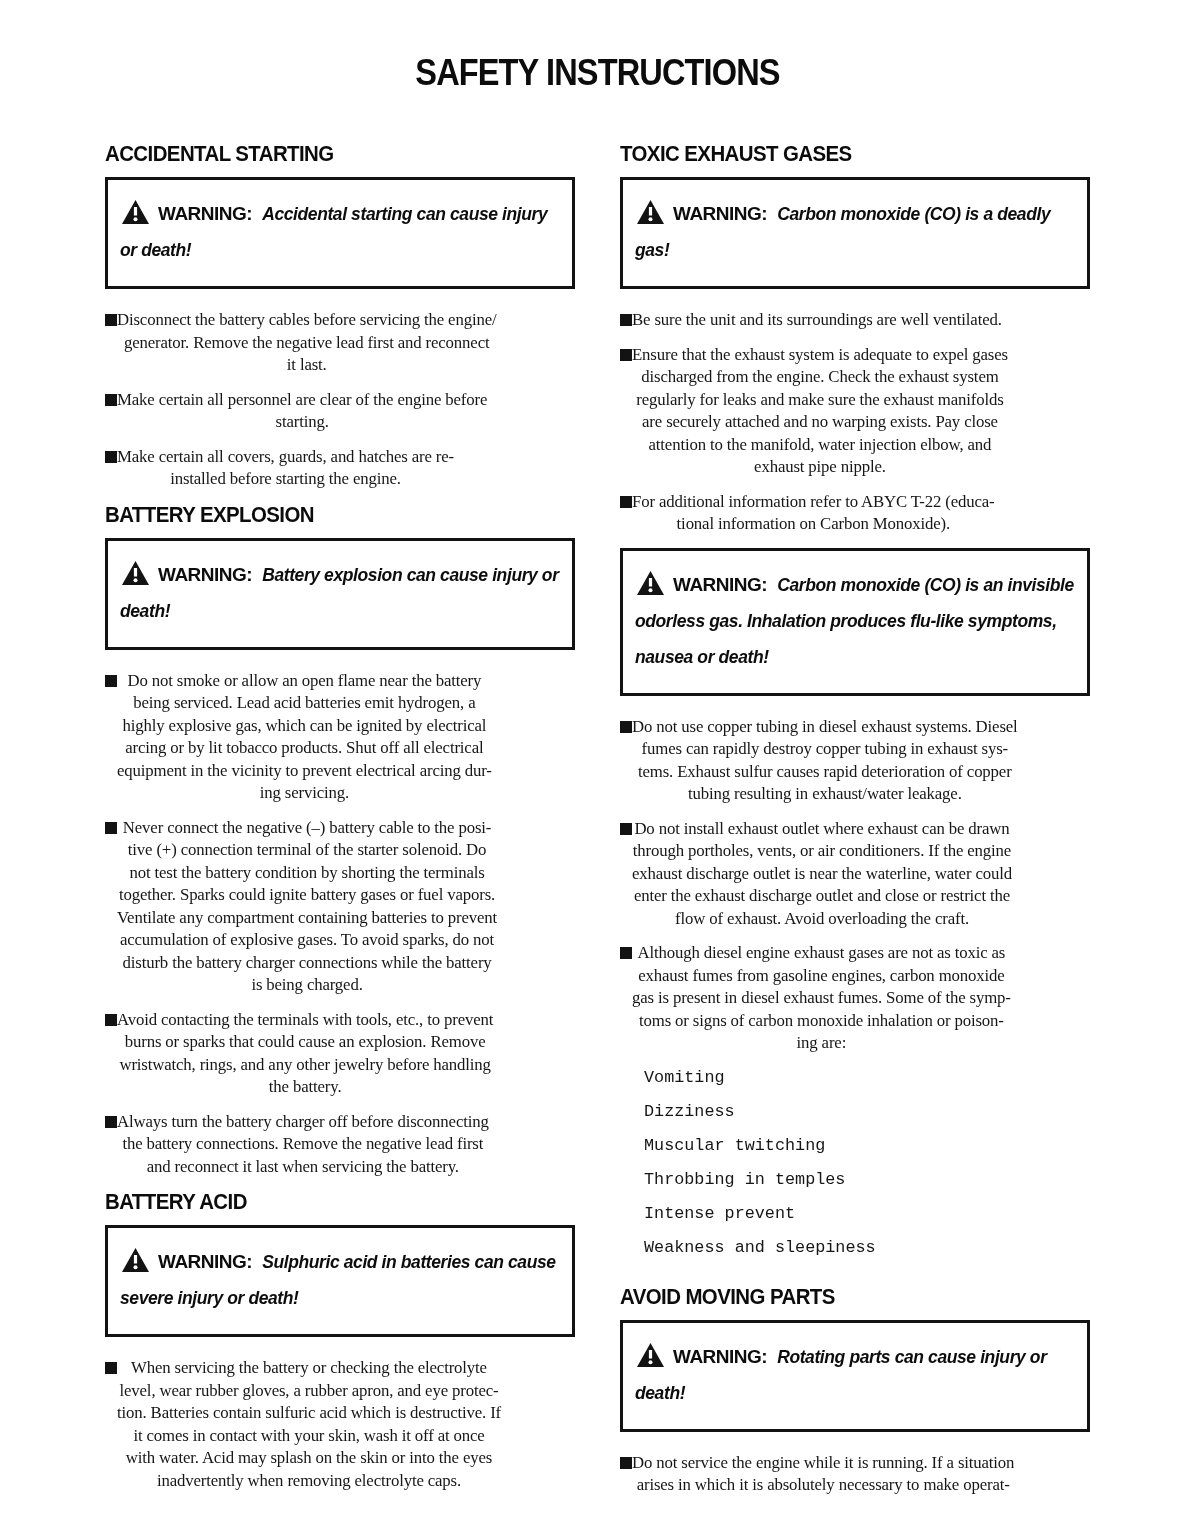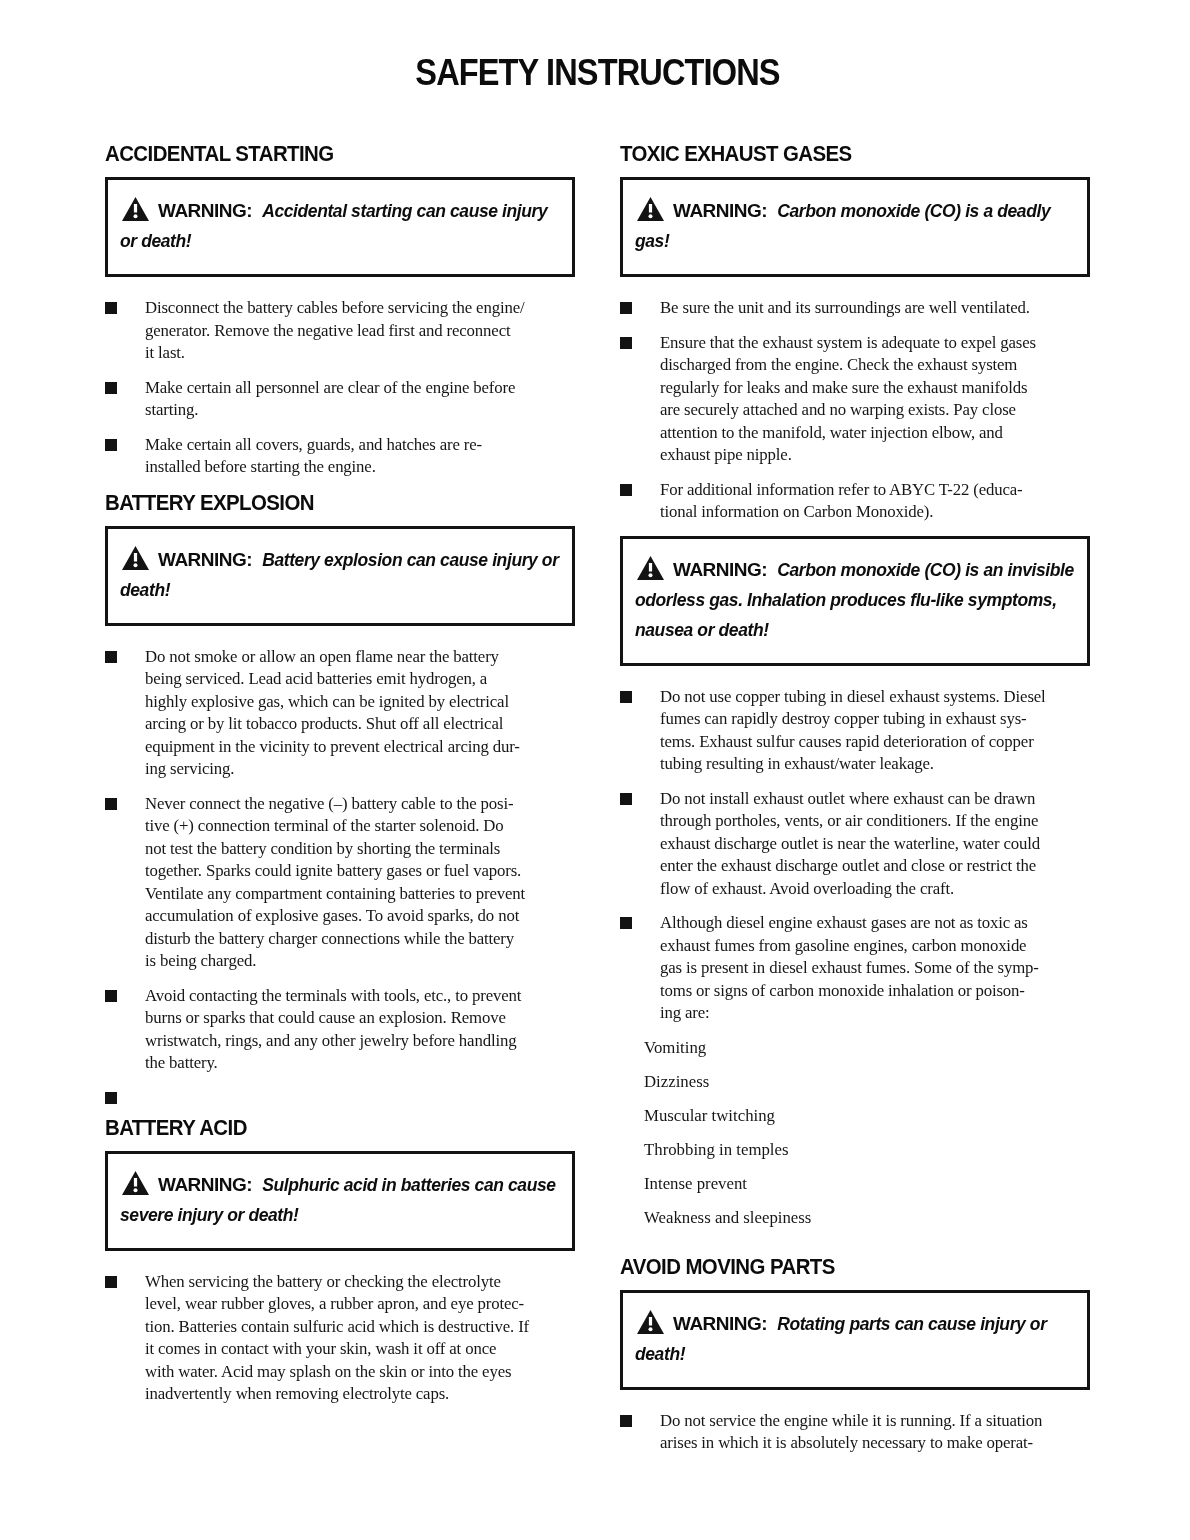--- a/index.html
+++ b/index.html
@@ -20,34 +20,34 @@
     font-family:"Liberation Sans","DejaVu Sans",sans-serif;
     font-weight:bold;font-size:21.5px;letter-spacing:-0.6px;
     margin:4px 0 10px 0;color:#0c0c0c;transform:scaleX(.95);transform-origin:left;
   }
   .warnbox{
     border:3px solid #131313;padding:16px 10px 18px 12px;margin:8px 0 20px 0;
     background:#fff;
   }
   .warnp{
     margin:0;font-family:"Liberation Sans","DejaVu Sans",sans-serif;
-    font-weight:bold;font-size:17.5px;line-height:30px;letter-spacing:-0.4px;color:#0d0d0d;
+    font-weight:bold;font-size:17.5px;line-height:36px;letter-spacing:-0.4px;color:#0d0d0d;
   }
   .tri{display:inline-block;margin:0 9px 0 2px;}
   .tri svg{vertical-align:-4px;}
   .wlabel{font-size:19px;letter-spacing:-0.5px;margin-right:10px;}
   .wmsg{font-style:italic;}
   .bullets{margin:0 0 2px 0;}
-  .bullet{display:flex;gap:28px;margin:0 0 12px 0;}
+  .bullet{display:flex;gap:0;margin:0 0 12px 0;text-align:center;}
   .bsq{flex:0 0 12px;width:12px;height:12px;background:#131313;margin-top:5px;}
   .btext{
     margin:0;font-size:16.8px;line-height:22.5px;letter-spacing:-0.15px;
     white-space:pre-line;color:#161616;
   }
-  .symptoms{margin:2px 0 26px 24px;}
+  .symptoms{margin:2px 0 26px 24px;font-family:Liberation Mono, monospace;}
   .symptom{font-size:16.8px;line-height:22px;margin:0 0 12px 0;color:#161616;}
 </style>
 </head>
 <body>
 
 <div class="page">
 
   <h1 class="title">SAFETY INSTRUCTIONS</h1>
 
   <div class="cols">
@@ -119,20 +119,23 @@
             </div>
           <div class="bullet">
               <span class="bsq"></span>
               <p class="btext">Avoid contacting the terminals with tools, etc., to prevent
 burns or sparks that could cause an explosion. Remove
 wristwatch, rings, and any other jewelry before handling
 the battery.</p>
             </div>
           <div class="bullet">
               <span class="bsq"></span>
+              <p class="btext">Always turn the battery charger off before disconnecting
+the battery connections. Remove the negative lead first
+and reconnect it last when servicing the battery.</p>
             </div>
         </div>
       </section>
 
       <section>
         <h2 class="sec-h">BATTERY ACID</h2>
         <div class="warnbox">
           <p class="warnp">
             <span class="tri"><svg width="27" height="24" viewBox="0 0 27 24">
                   <path d="M13.5 0 L27 24 H0 Z" fill="#131313"></path>

